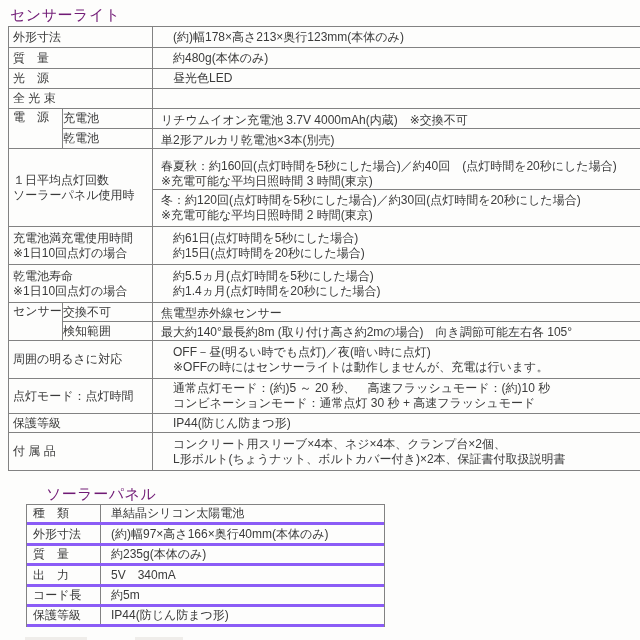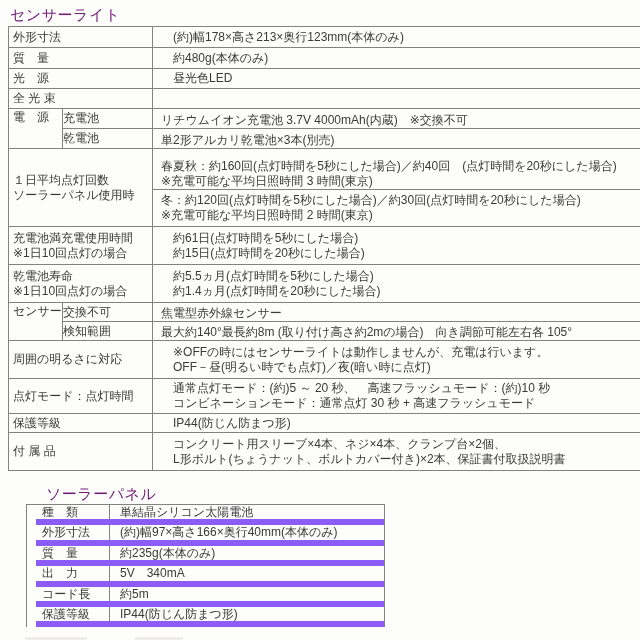--- a/index.html
+++ b/index.html
@@ -64,21 +64,21 @@
     line-height:15px; white-space:nowrap; overflow:hidden;
   }
   .cell2.first { height:36px; border-bottom:1px solid #828282;margin-top:10px; }
   .cell2.second { height:41px; }
 
   
   .table-solar {
     position:absolute; left:26px; top:504px; width:359px;
     border:1px solid #828282; border-bottom:none;
   }
-  .srow { display:flex; border-bottom:6px solid #8b5cf6; height:20px; overflow:hidden;margin-left:9px; }
+  .srow { display:flex; border-bottom:3px solid #8b5cf6; height:20px; overflow:hidden; }
   .srow.tall { height:21px; }
   .slbl {
     width:74px; flex:0 0 74px;
     border-right:1px solid #828282;
     display:flex; align-items:center; padding-left:6px;
   }
   .sval {
     flex:1; min-width:0; display:flex; align-items:center;
     padding-left:10px; white-space:nowrap; overflow:hidden;
   }
@@ -213,22 +213,22 @@
           </div>
       </div>
     </div>
   </div>
 
   <div class="row h38">
     <div class="lbl">
         <span>周囲の明るさに対応</span>
       </div>
     <div class="val">
+      <span>OFF－昼(明るい時でも点灯)／夜(暗い時に点灯)</span>
       <span>※OFFの時にはセンサーライトは動作しませんが、充電は行います。</span>
-      <span>OFF－昼(明るい時でも点灯)／夜(暗い時に点灯)</span>
     </div>
   </div>
 
   <div class="row h35">
     <div class="lbl">
         <span>点灯モード：点灯時間</span>
       </div>
     <div class="val">
       <span>通常点灯モード：(約)5 ～ 20 秒、　高速フラッシュモード：(約)10 秒</span>
       <span>コンビネーションモード：通常点灯 30 秒 + 高速フラッシュモード</span>

